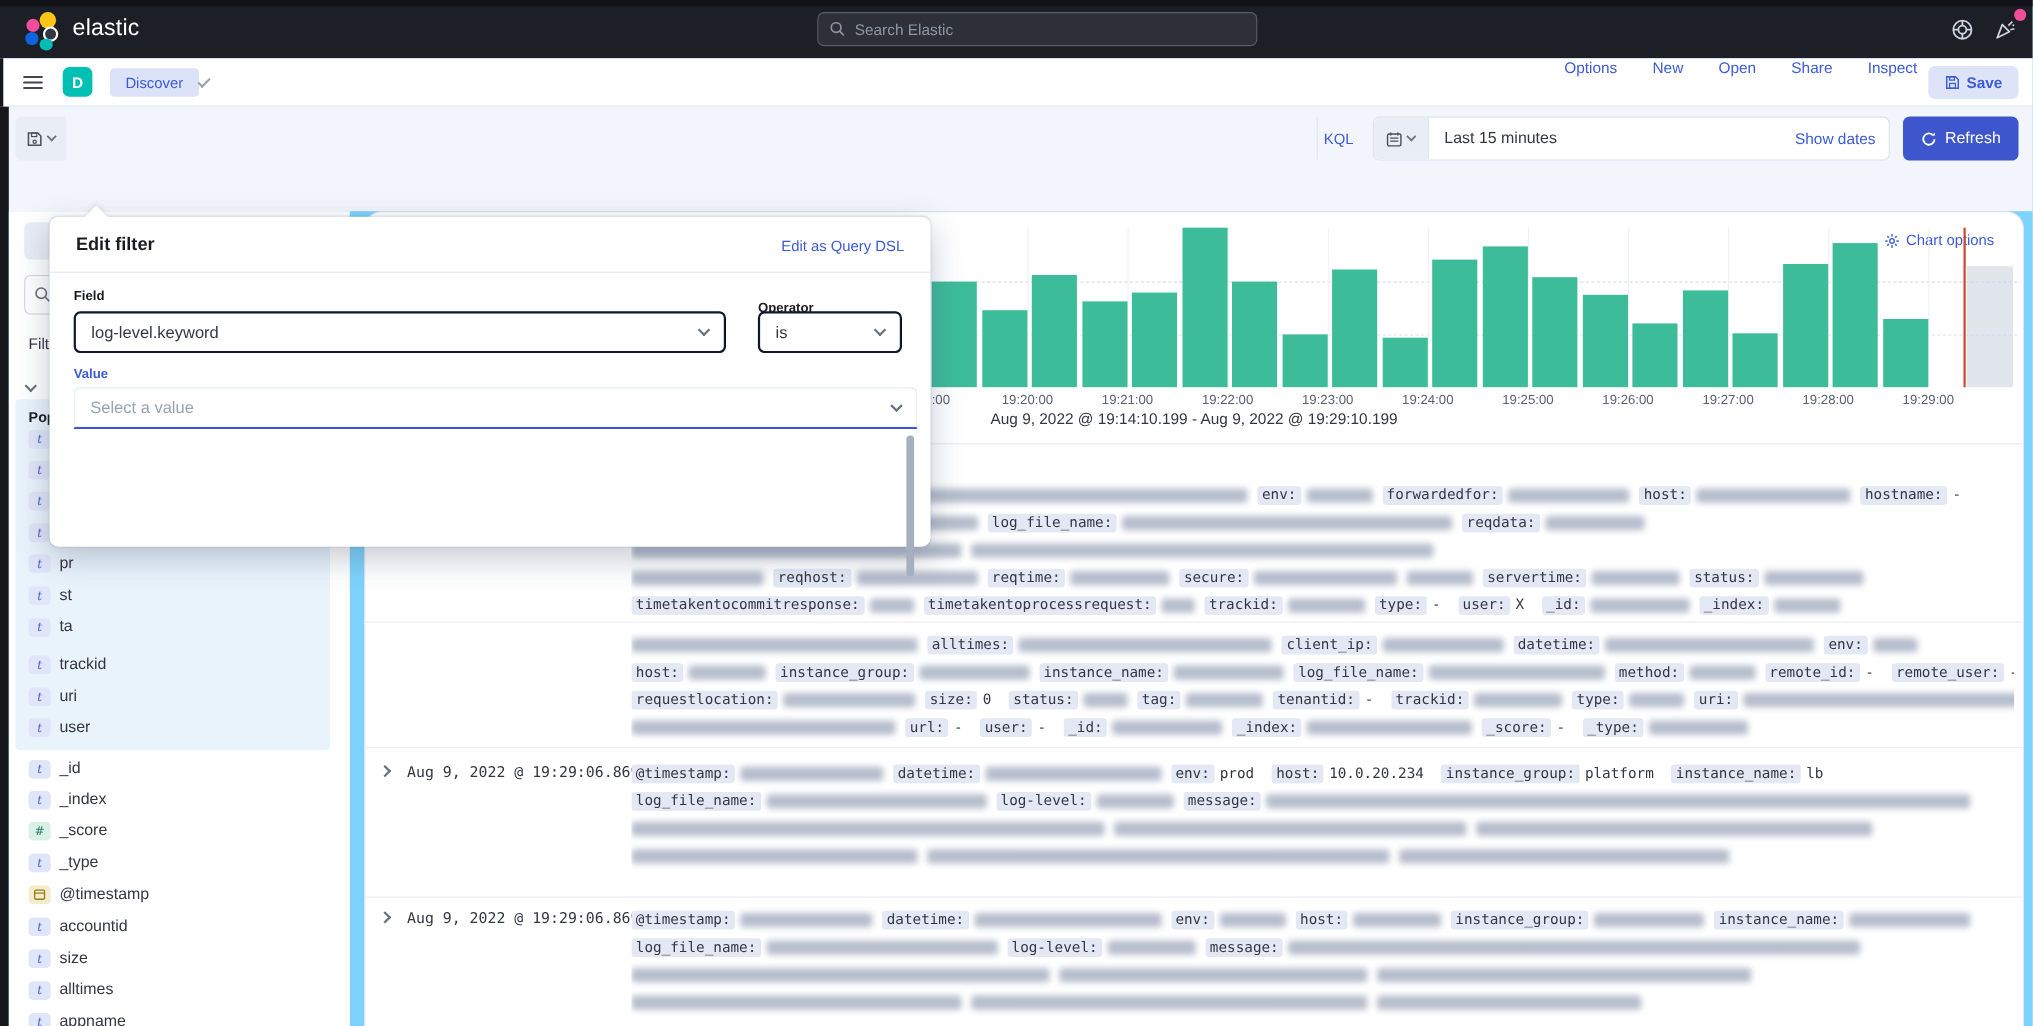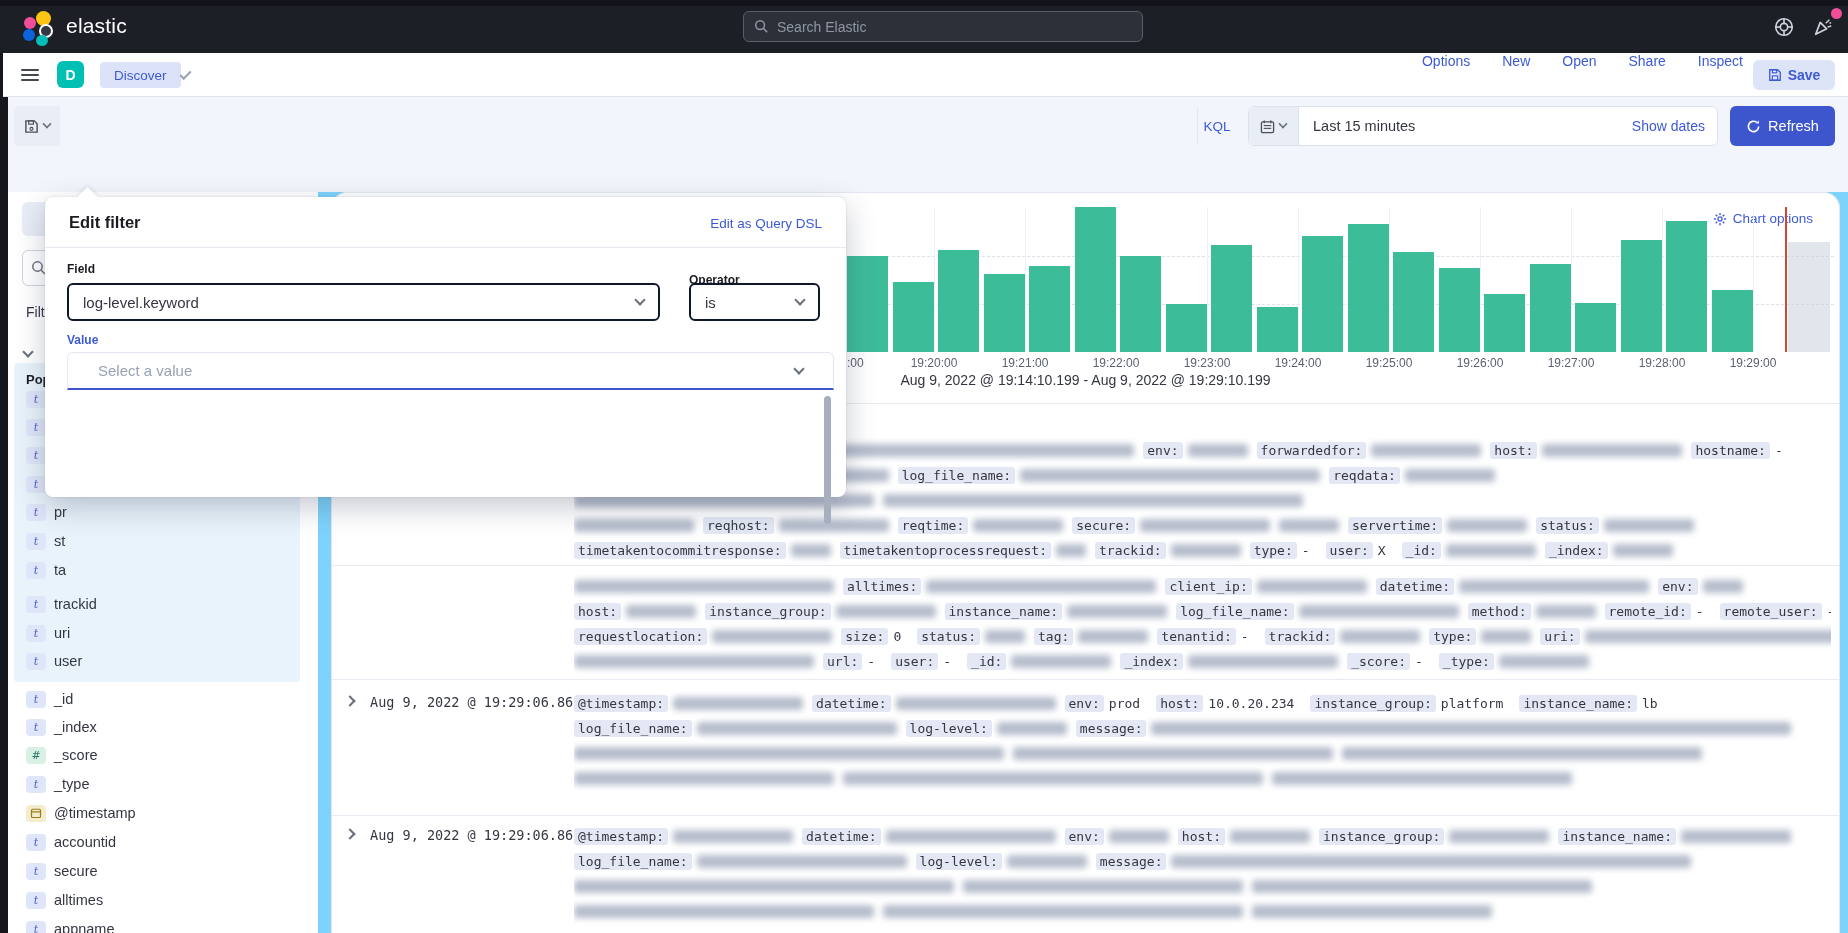--- a/index.html
+++ b/index.html
@@ -125,21 +125,21 @@
   #popover-arrow { left:80px; top:190px; width:15px; height:15px; background:#fff; transform:rotate(45deg);
     box-shadow:-2px -2px 4px rgba(50,60,90,.08); z-index:41; }
   #popover-title { left:24px; top:16px; font-size:16.5px; font-weight:bold; color:#1A1C21; }
   #edit-dsl { right:24px; top:19px; font-size:13.5px; color:#3D5AD5; cursor:pointer; }
   #popover-divider { left:0; top:50px; width:801px; border-top:1px solid #E6E9F0; }
   .pop-label { position:absolute; font-size:12px; font-weight:bold; color:#1A1C21; }
   .select-box { position:absolute; height:38px; background:#fff; border:2px solid #0f172a; border-radius:6px;
     display:flex; align-items:center; font-size:15px; color:#343741; padding:0 14px; justify-content:space-between; }
   #value-label { color:#3D5AD5; }
   #value-box { left:22px; top:155px; width:767px; height:38px; background:#fff; border:1px solid #E2E7F0; border-bottom:2px solid #3D56CE;
-    border-radius:6px 6px 0 0; display:flex; align-items:center; justify-content:space-between; padding:0 30px;
+    border-radius:6px 6px 0 0; display:flex; align-items:center; justify-content:space-between; padding:0 14px;
     font-size:15px; color:#98A2B3; }
   #value-list { left:67px; top:390px; width:767px; height:206px; background:#fff; z-index:42;
     box-shadow:0 8px 20px rgba(50,60,90,.2); border-radius:0 0 6px 6px; overflow:hidden; }
   .opt { height:29.4px; display:flex; align-items:center; padding-left:28px; font-size:14px; color:#343741;
     border-bottom:1px solid #EEF1F6; cursor:pointer; }
   #list-scrollbar { left:824px; top:396px; width:7px; height:128px; background:#A7AFBE; border-radius:4px; z-index:43; }
 </style>
 </head>
 <body>
 
@@ -322,21 +322,21 @@
             </svg>
           </span>
           <span class="fld-label">@timestamp</span>
         </div>
         <div class="fld-row" style="top: 640px;">
           <span class="fld-badge badge-t">t</span>
           <span class="fld-label">accountid</span>
         </div>
         <div class="fld-row" style="top: 669px;">
           <span class="fld-badge badge-t">t</span>
-          <span class="fld-label">secure</span>
+          <span class="fld-label">size</span>
         </div>
         <div class="fld-row" style="top: 698px;">
           <span class="fld-badge badge-t">t</span>
           <span class="fld-label">alltimes</span>
         </div>
         <div class="fld-row" style="top: 727px;">
           <span class="fld-badge badge-t">t</span>
           <span class="fld-label">appname</span>
         </div>
       </div>

